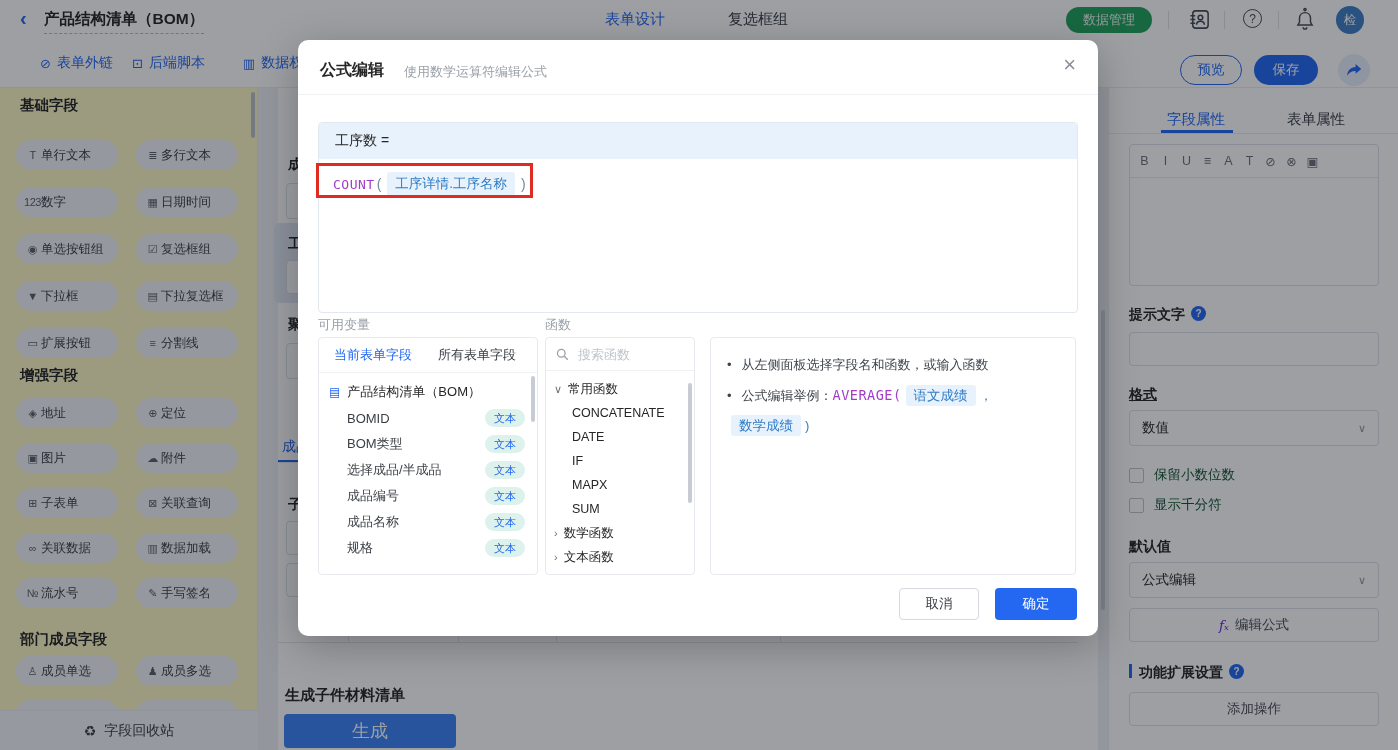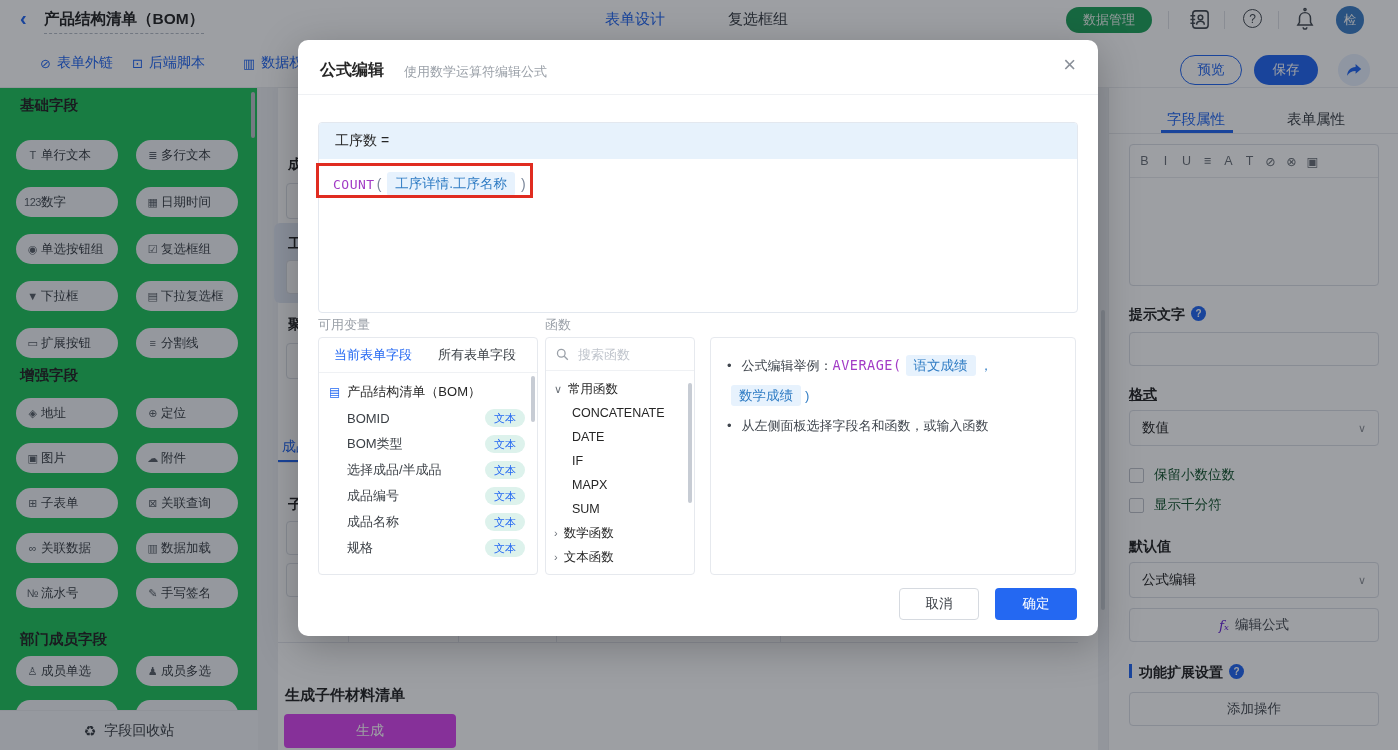--- a/index.html
+++ b/index.html
@@ -23,21 +23,21 @@
   .toolbar{position:absolute;left:0;top:40px;width:1398px;height:48px;background:#fff;border-bottom:1px solid #ebedf0;box-sizing:border-box;}
   .tb-link{position:absolute;top:14px;display:flex;align-items:center;gap:6px;color:#2468F2;font-size:14px;cursor:pointer;white-space:nowrap;}
   .tb-ic{font-size:13px;}
   .btn-outline{position:absolute;top:15px;height:30px;border:1px solid #2468F2;border-radius:15px;color:#2468F2;
                font-size:13.5px;display:flex;align-items:center;justify-content:center;box-sizing:border-box;background:#fff;}
   .btn-fill{position:absolute;top:15px;height:30px;border-radius:15px;background:#2468F2;color:#fff;
             font-size:13.5px;display:flex;align-items:center;justify-content:center;}
   .sharecirc{position:absolute;left:1338px;top:14px;width:32px;height:32px;border-radius:50%;background:#E8F0FD;
              display:flex;align-items:center;justify-content:center;}
   
-  .sidebar{position:absolute;left:0;top:88px;width:258px;height:662px;background:#22c55e;border-right:1px solid #e9ebef;box-sizing:border-box;}
+  .sidebar{position:absolute;left:0;top:88px;width:258px;height:662px;background:#fef9c3;border-right:1px solid #e9ebef;box-sizing:border-box;}
   .sb-title{position:absolute;font-size:14.5px;font-weight:bold;color:#262626;white-space:nowrap;}
   .pill{position:absolute;width:102px;height:30px;border-radius:15px;background:#F2F4F7;display:flex;
         align-items:center;padding:0 8px;box-sizing:border-box;cursor:pointer;}
   .pill .ic{font-size:11px;color:#5A6169;width:17px;flex:none;text-align:center;letter-spacing:-0.5px;}
   .pill .lb{font-size:12.5px;color:#3A3F45;white-space:nowrap;}
   .pill-stub{position:absolute;width:102px;height:14px;border-radius:15px 15px 0 0;background:#F2F4F7;}
   .recycle{position:absolute;left:0;top:710px;width:258px;height:40px;background:#F4F6F8;border-top:1px solid #e9ebef;
            display:flex;align-items:center;justify-content:center;gap:8px;font-size:14px;color:#3A3F45;box-sizing:border-box;cursor:pointer;}
   .thumb{position:absolute;background:#bcc1c9;border-radius:2px;}
   
@@ -265,22 +265,22 @@
     <div class="cv-line" style="left:20px;top:374px;width:800px;height:1px;"></div>
     <span class="cv-label" style="left:30px;top:408px;">子</span>
     <div class="cv-input" style="left:28px;top:433px;width:260px;height:34px;"></div>
     <div class="cv-input" style="left:28px;top:475px;width:260px;height:34px;"></div>
     <div class="cv-line" style="left:20px;top:554px;width:800px;height:1px;"></div>
     <div class="cv-line" style="left:90px;top:540px;width:1px;height:15px;"></div>
     <div class="cv-line" style="left:200px;top:540px;width:1px;height:15px;"></div>
     <div class="cv-line" style="left:298px;top:540px;width:1px;height:15px;"></div>
     <div class="cv-line" style="left:522px;top:540px;width:1px;height:15px;"></div>
     <span class="cv-label" style="left:27px;top:598px;font-size:15px;">生成子件材料清单</span>
-    <div class="abs" style="left:26px;top:626px;width:172px;height:34px;background:#d946ef;border-radius:4px;color:#fff;
-                font-size:14px;display:flex;align-items:center;justify-content:center;">生成</div>
+    <div class="abs" style="left:26px;top:626px;width:172px;height:34px;background:#3b82f6;border-radius:4px;color:#fff;
+                font-size:18px;display:flex;align-items:center;justify-content:center;">生成</div>
   </div>
 
   <div class="props">
     <span class="p-tab" style="left:58px;color:#2468F2;">字段属性</span>
     <div class="abs" style="left:52px;top:42px;width:72px;height:3px;background:#2468F2;"></div>
     <span class="p-tab" style="left:178px;color:#3A3F45;">表单属性</span>
     <div class="abs" style="left:0;top:45px;width:290px;height:1px;background:#E8EAED;"></div>
 
     <div class="abs" style="left:20px;top:56px;width:250px;height:142px;border:1px solid #DCDFE6;border-radius:4px;box-sizing:border-box;">
       <div style="height:32px;border-bottom:1px solid #E8EAED;display:flex;align-items:center;padding:0 4px;">
@@ -423,23 +423,23 @@
           <div class="frow" style="top: 174px; left: 8px;">
             <span class="fchev">›</span>
             <span style="color: rgb(38, 38, 38);">文本函数</span>
           </div>
         </div>
       <div class="thumb" style="right:2px;top:45px;width:4px;height:120px;background:#C7CCD4;"></div>
     </div>
 
     <div class="m-panel hints" style="left:412px;width:366px;">
       <div>
+        <span style="margin-right:10px;">•</span><span>从左侧面板选择字段名和函数，或输入函数</span>
+      </div>
+      <div>
         <span style="margin-right:10px;">•</span><span>公式编辑举例：</span><span class="ffunc" style="font-size:13.5px;">AVERAGE(</span><span class="fchip">语文成绩</span><span style="color:#2F7CC4;">，</span><span class="fchip">数学成绩</span><span style="color:#2F7CC4;">)</span>
-      </div>
-      <div>
-        <span style="margin-right:10px;">•</span><span>从左侧面板选择字段名和函数，或输入函数</span>
       </div>
     </div>
 
     <div class="m-btn-cancel">取消</div>
     <div class="m-btn-ok">确定</div>
   </div>
 </div>
 
 </body></html>

